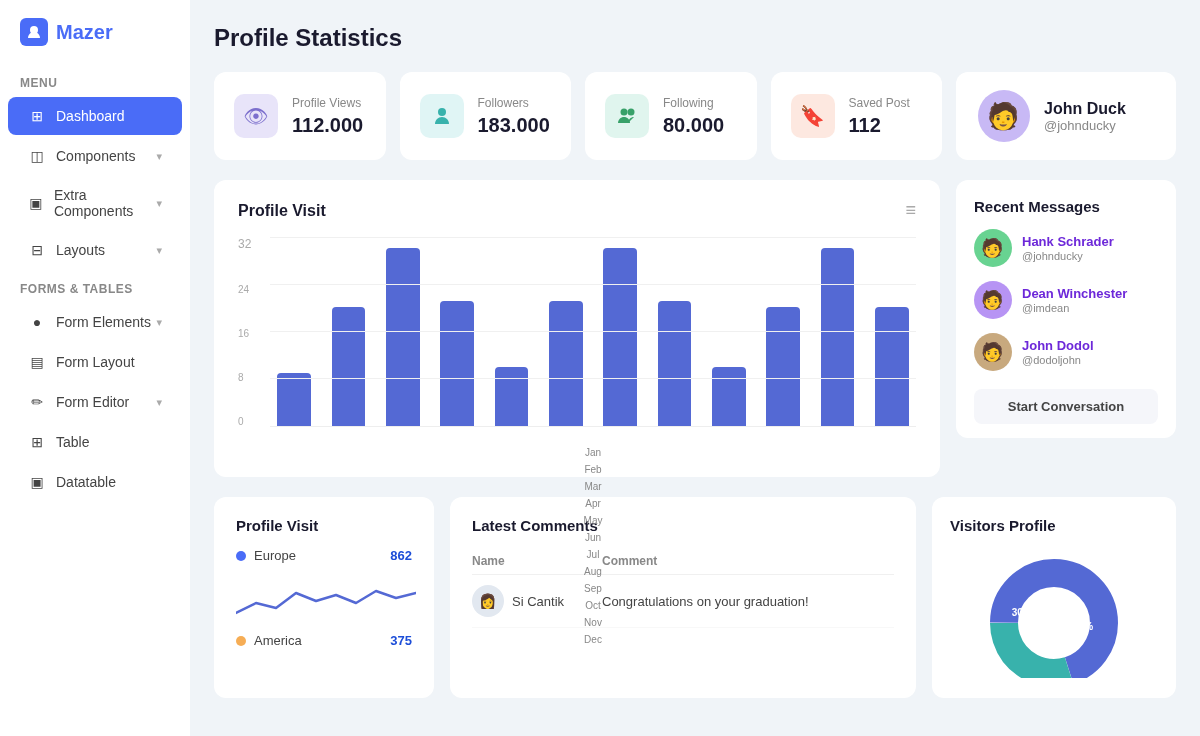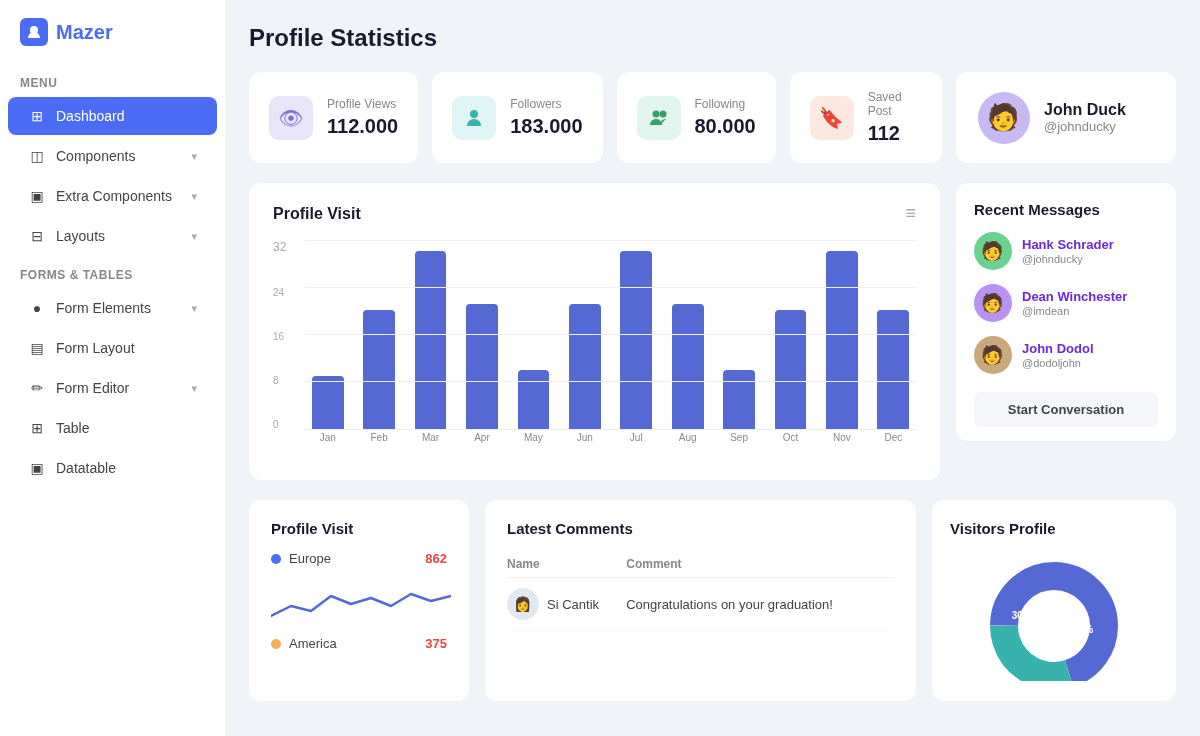--- a/index.html
+++ b/index.html
@@ -1,20 +1,20 @@
 <!DOCTYPE html>
 <html><head>
   <meta charset="utf-8">
   <style>
     * { box-sizing: border-box; margin: 0; padding: 0; }
     body { font-family: 'Segoe UI', Arial, sans-serif; background: #f0f4f8; display: flex; height: 736px; overflow: hidden; }
 
     
     .sidebar {
-      width: 225px;
+      width: 190px;
       background: #fff;
       height: 100%;
       display: flex;
       flex-direction: column;
       padding: 0;
       flex-shrink: 0;
       overflow-y: auto;
     }
     .sidebar-logo {
       display: flex;
@@ -250,21 +250,21 @@
       align-items: center;
       gap: 8px;
       margin-bottom: 6px;
     }
     .pv-dot {
       width: 10px; height: 10px; border-radius: 50%;
     }
     .pv-dot.blue { background: #4a6cf7; }
     .pv-dot.orange { background: #f6ad55; }
     .pv-region { font-size: 13px; color: #444; font-weight: 500; flex: 1; }
-    .pv-value { font-size: 13px; font-weight: 700; color: #ef4444; }
+    .pv-value { font-size: 13px; font-weight: 700; color: #1d4ed8; }
     .mini-chart {
       height: 50px;
       margin: 10px 0;
     }
 
     
     .comments-card {
       background: #fff;
       border-radius: 12px;
       padding: 20px 22px;
@@ -510,21 +510,21 @@
                 <div class="bar" style="height:calc(190px * 20/32);"></div>
               </div>
             <div class="bar-group">
                 <div class="bar" style="height:calc(190px * 30/32);"></div>
               </div>
             <div class="bar-group">
                 <div class="bar" style="height:calc(190px * 20/32);"></div>
               </div>
           </div>
 
-          <div style="display:flex; gap:6px; margin-top:2px;">
+          <div style="display:flex; gap:6px; margin-top:20px;flex-direction:column;">
             <div style="flex:1;text-align:center;font-size:10px;color:#888;">Jan</div>
             <div style="flex:1;text-align:center;font-size:10px;color:#888;">Feb</div>
             <div style="flex:1;text-align:center;font-size:10px;color:#888;">Mar</div>
             <div style="flex:1;text-align:center;font-size:10px;color:#888;">Apr</div>
             <div style="flex:1;text-align:center;font-size:10px;color:#888;">May</div>
             <div style="flex:1;text-align:center;font-size:10px;color:#888;">Jun</div>
             <div style="flex:1;text-align:center;font-size:10px;color:#888;">Jul</div>
             <div style="flex:1;text-align:center;font-size:10px;color:#888;">Aug</div>
             <div style="flex:1;text-align:center;font-size:10px;color:#888;">Sep</div>
             <div style="flex:1;text-align:center;font-size:10px;color:#888;">Oct</div>

